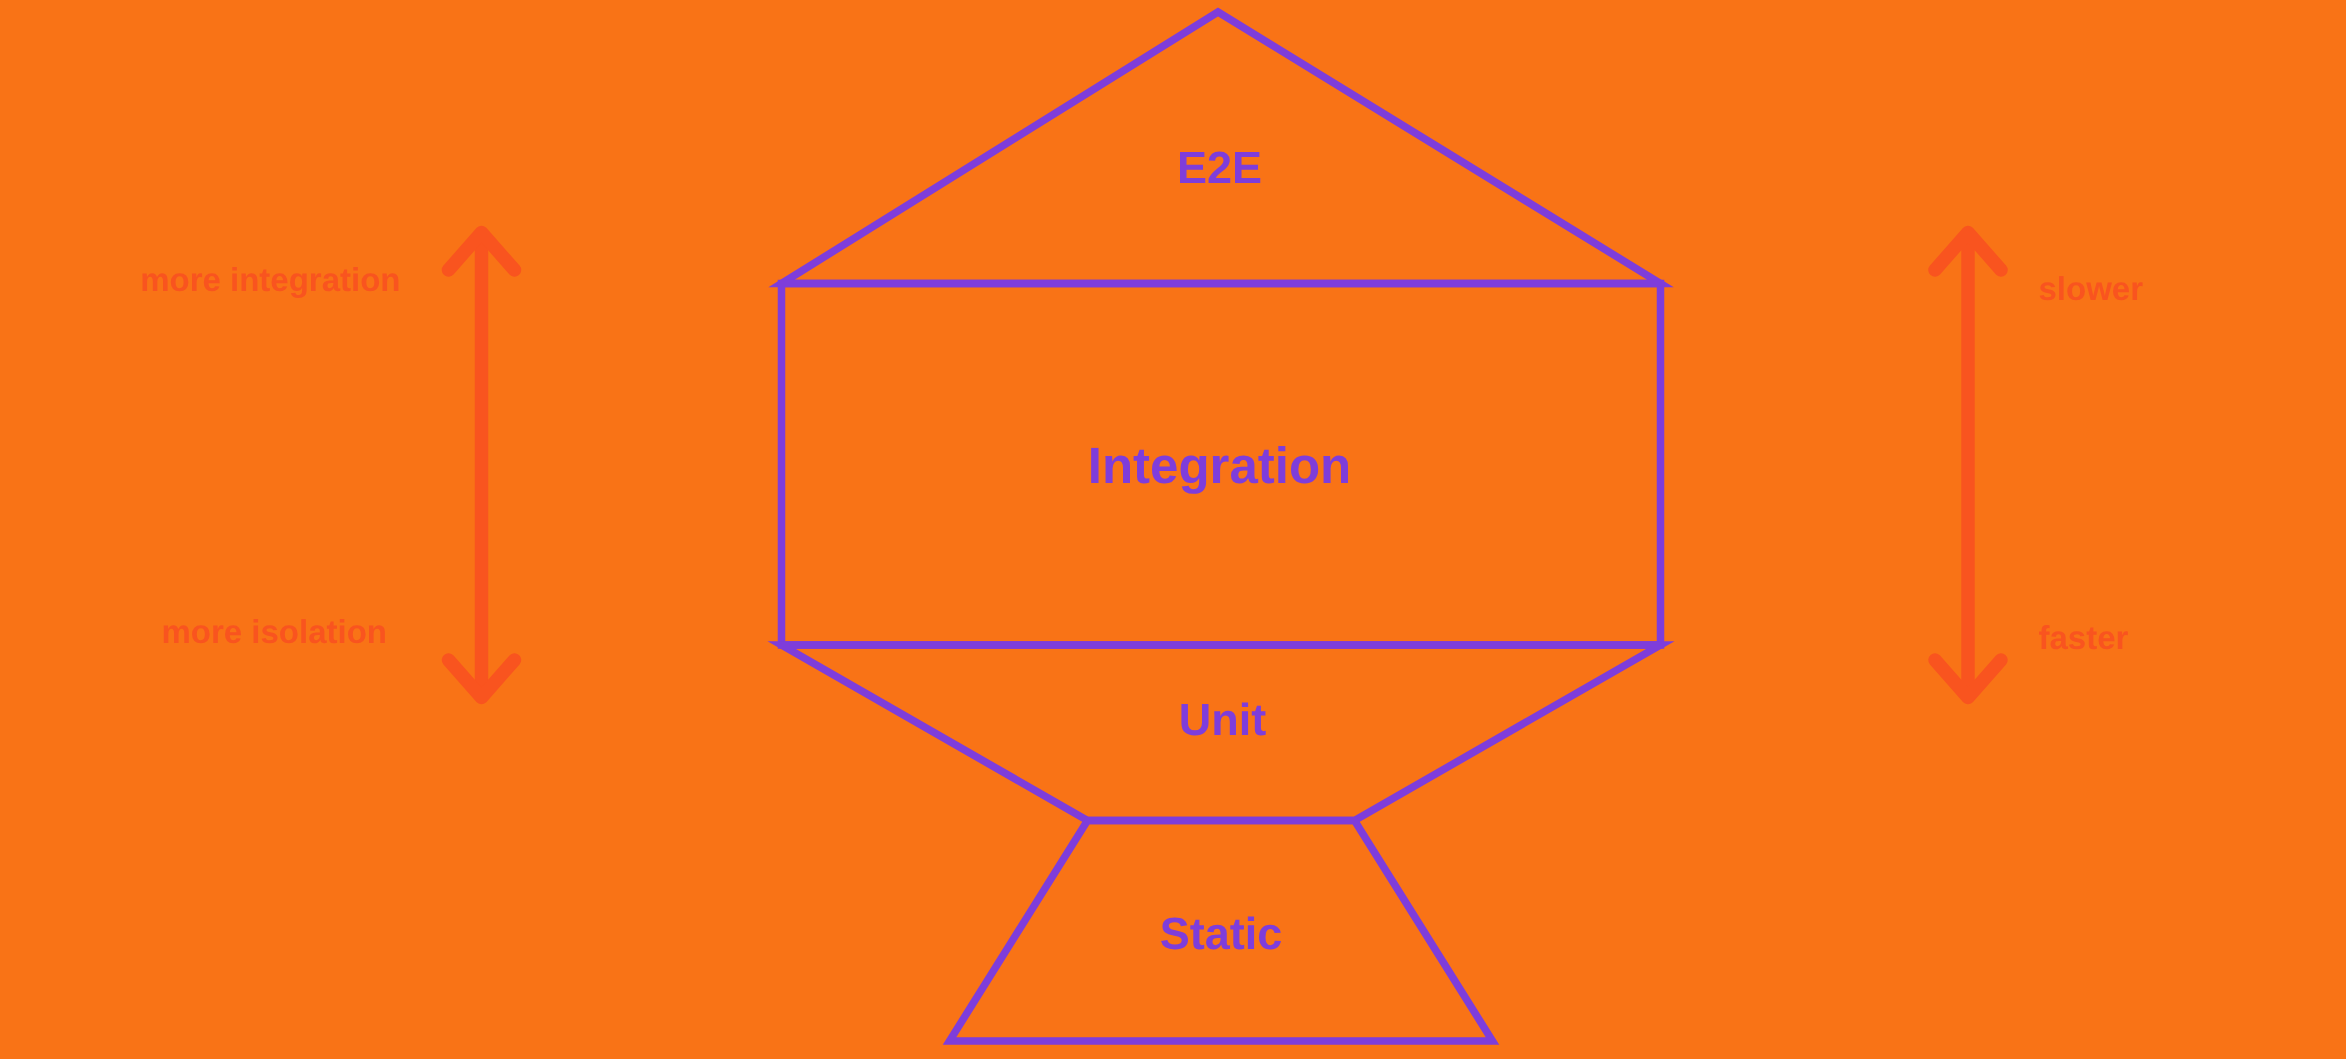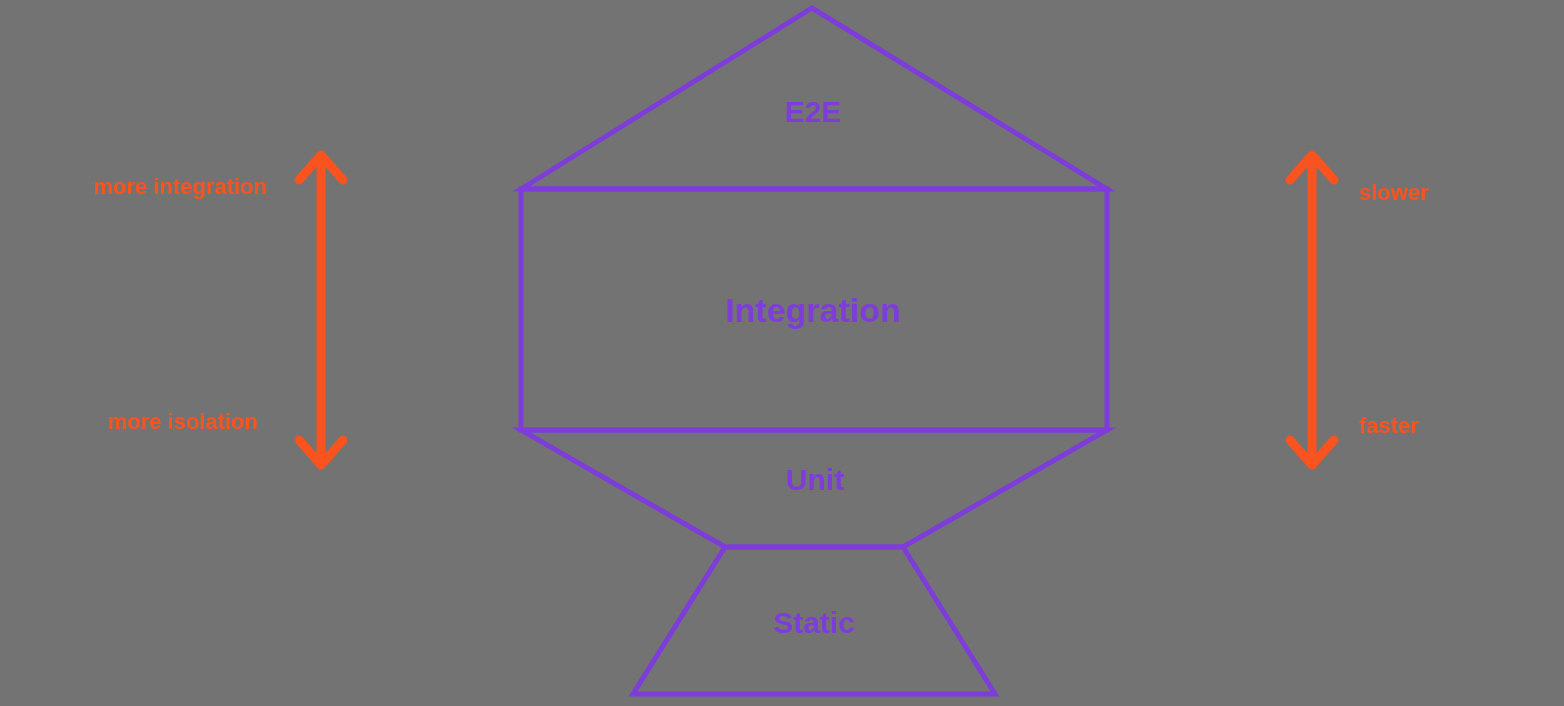--- a/index.html
+++ b/index.html
@@ -11,21 +11,21 @@
   body {
     width: 1564px;
     height: 706px;
     overflow: hidden;
     font-family: "Liberation Sans", "DejaVu Sans", sans-serif;
   }
   #diagram-root {
     position: relative;
     width: 1564px;
     height: 706px;
-    background: #737373;
+    background: #f97316;
   }
   #trophy-svg {
     position: absolute;
     left: 0;
     top: 0;
     width: 1564px;
     height: 706px;
     display: block;
   }
   .shape-label {

